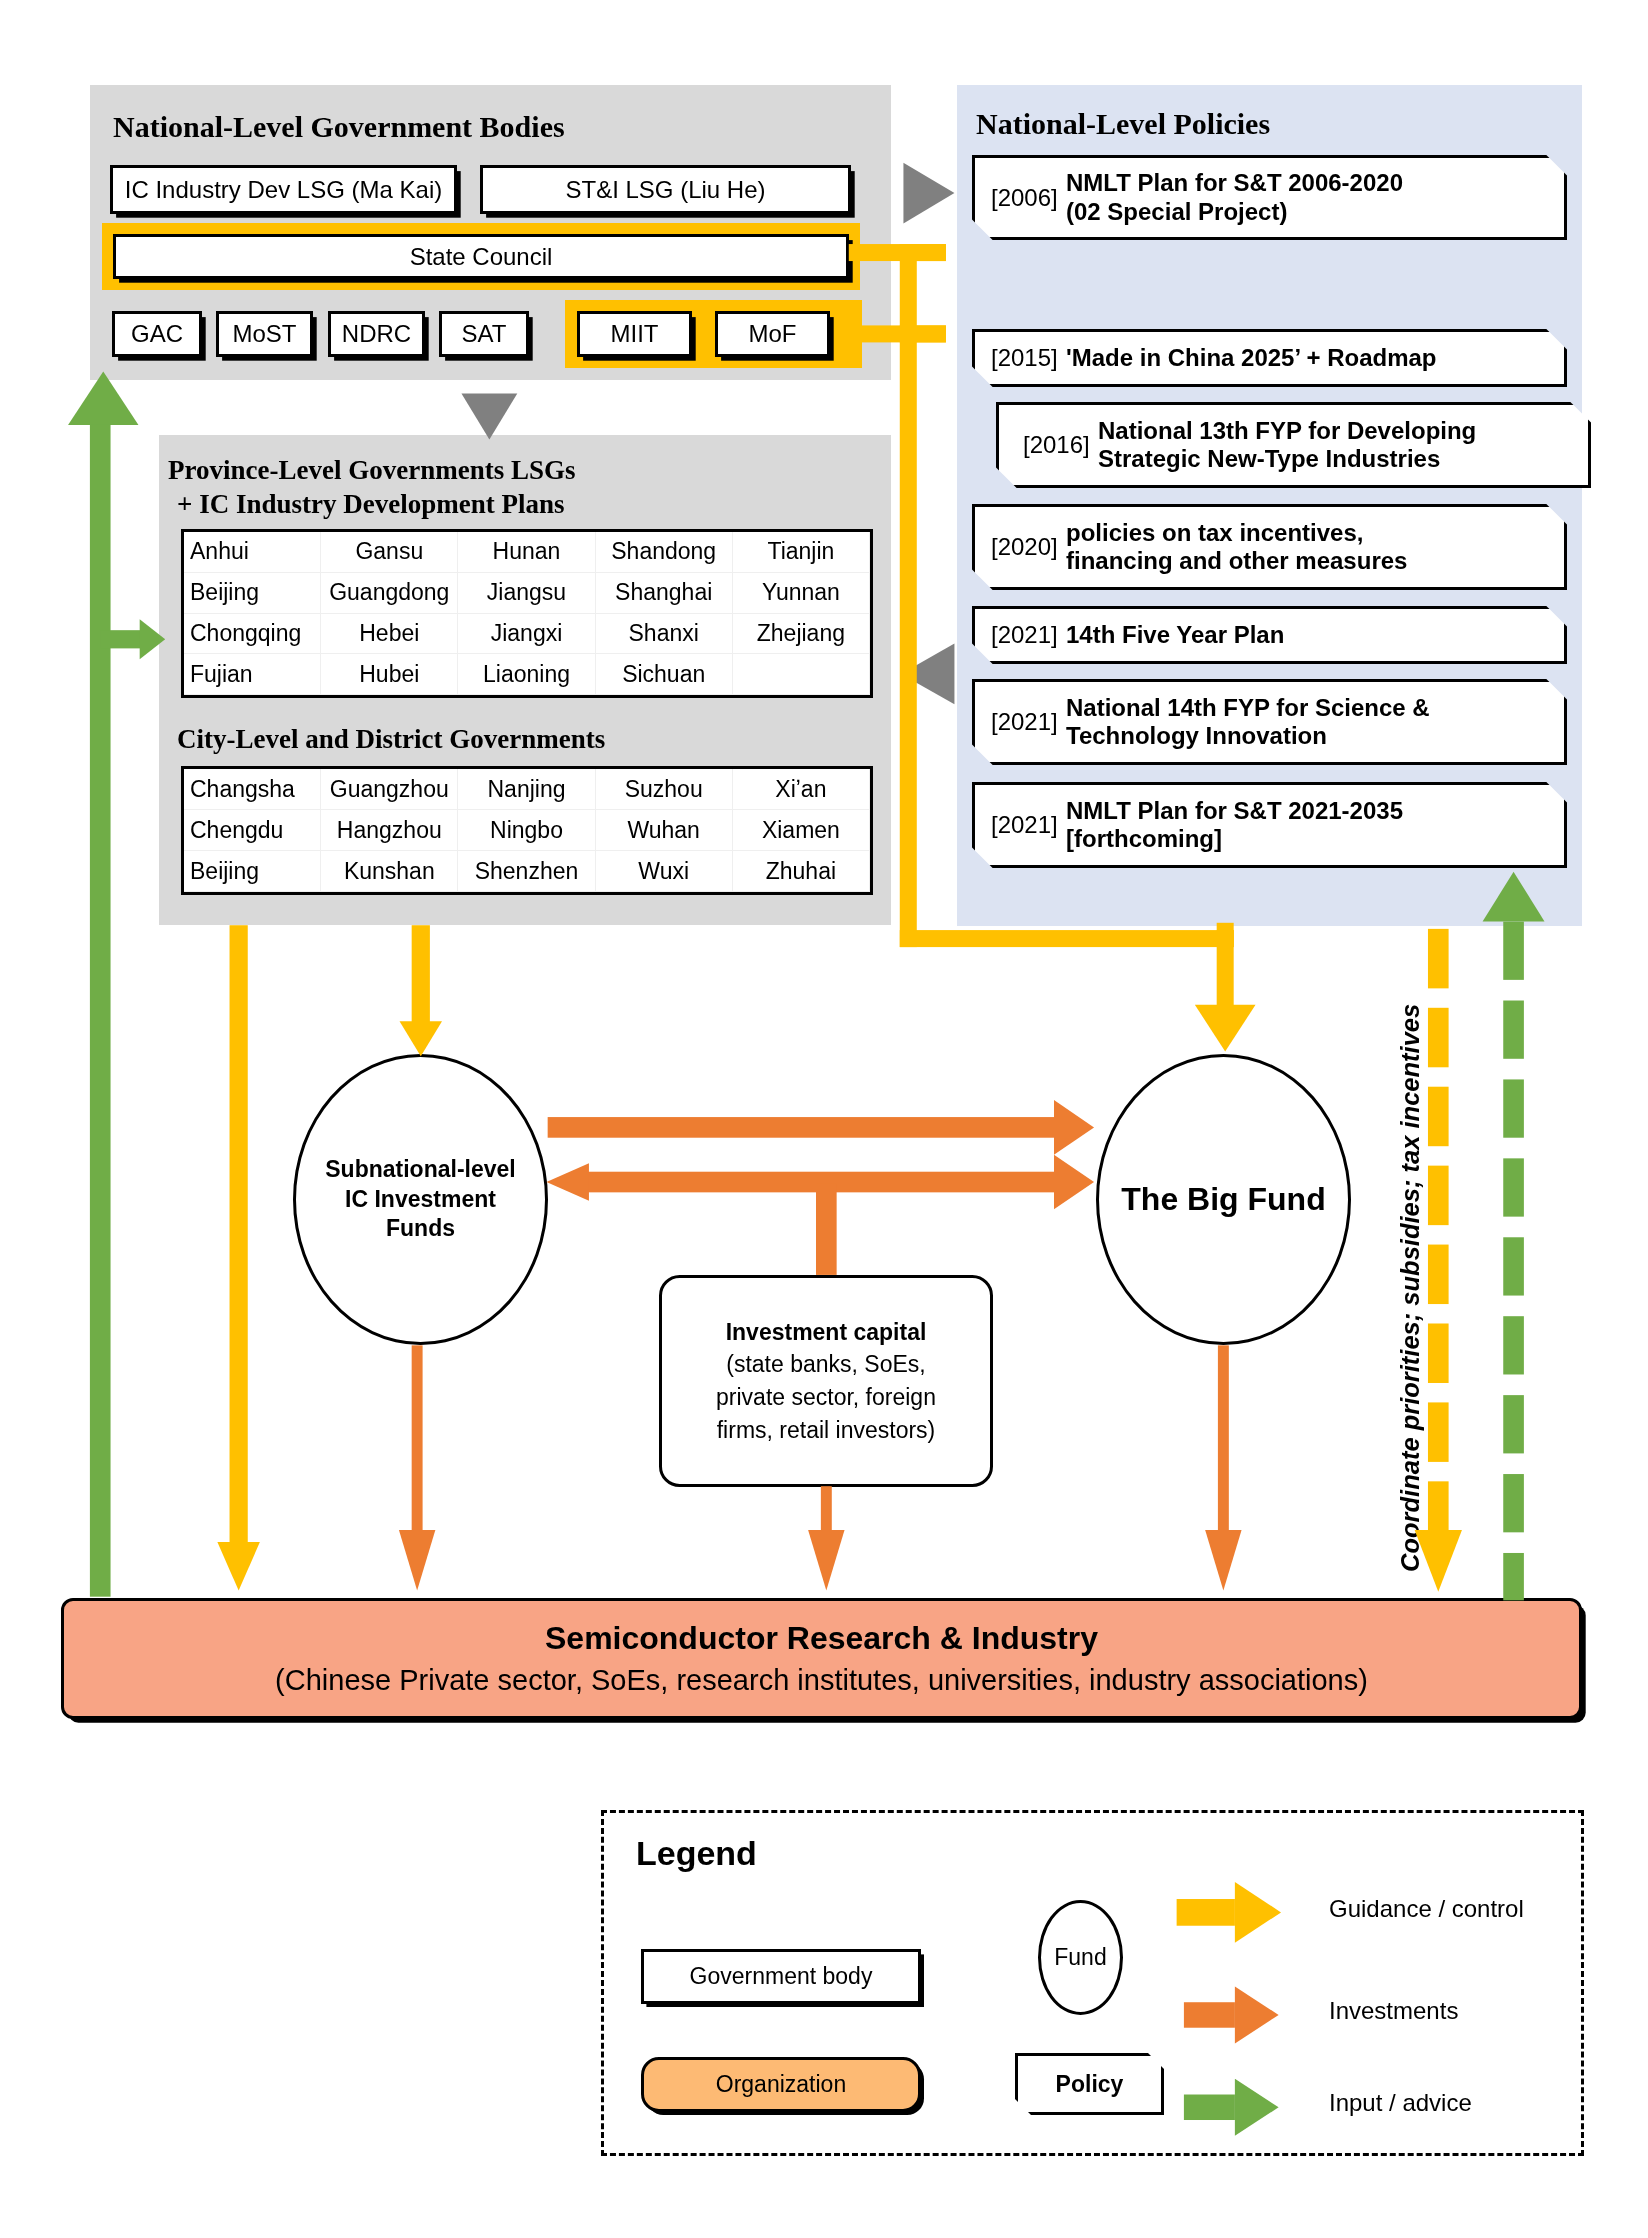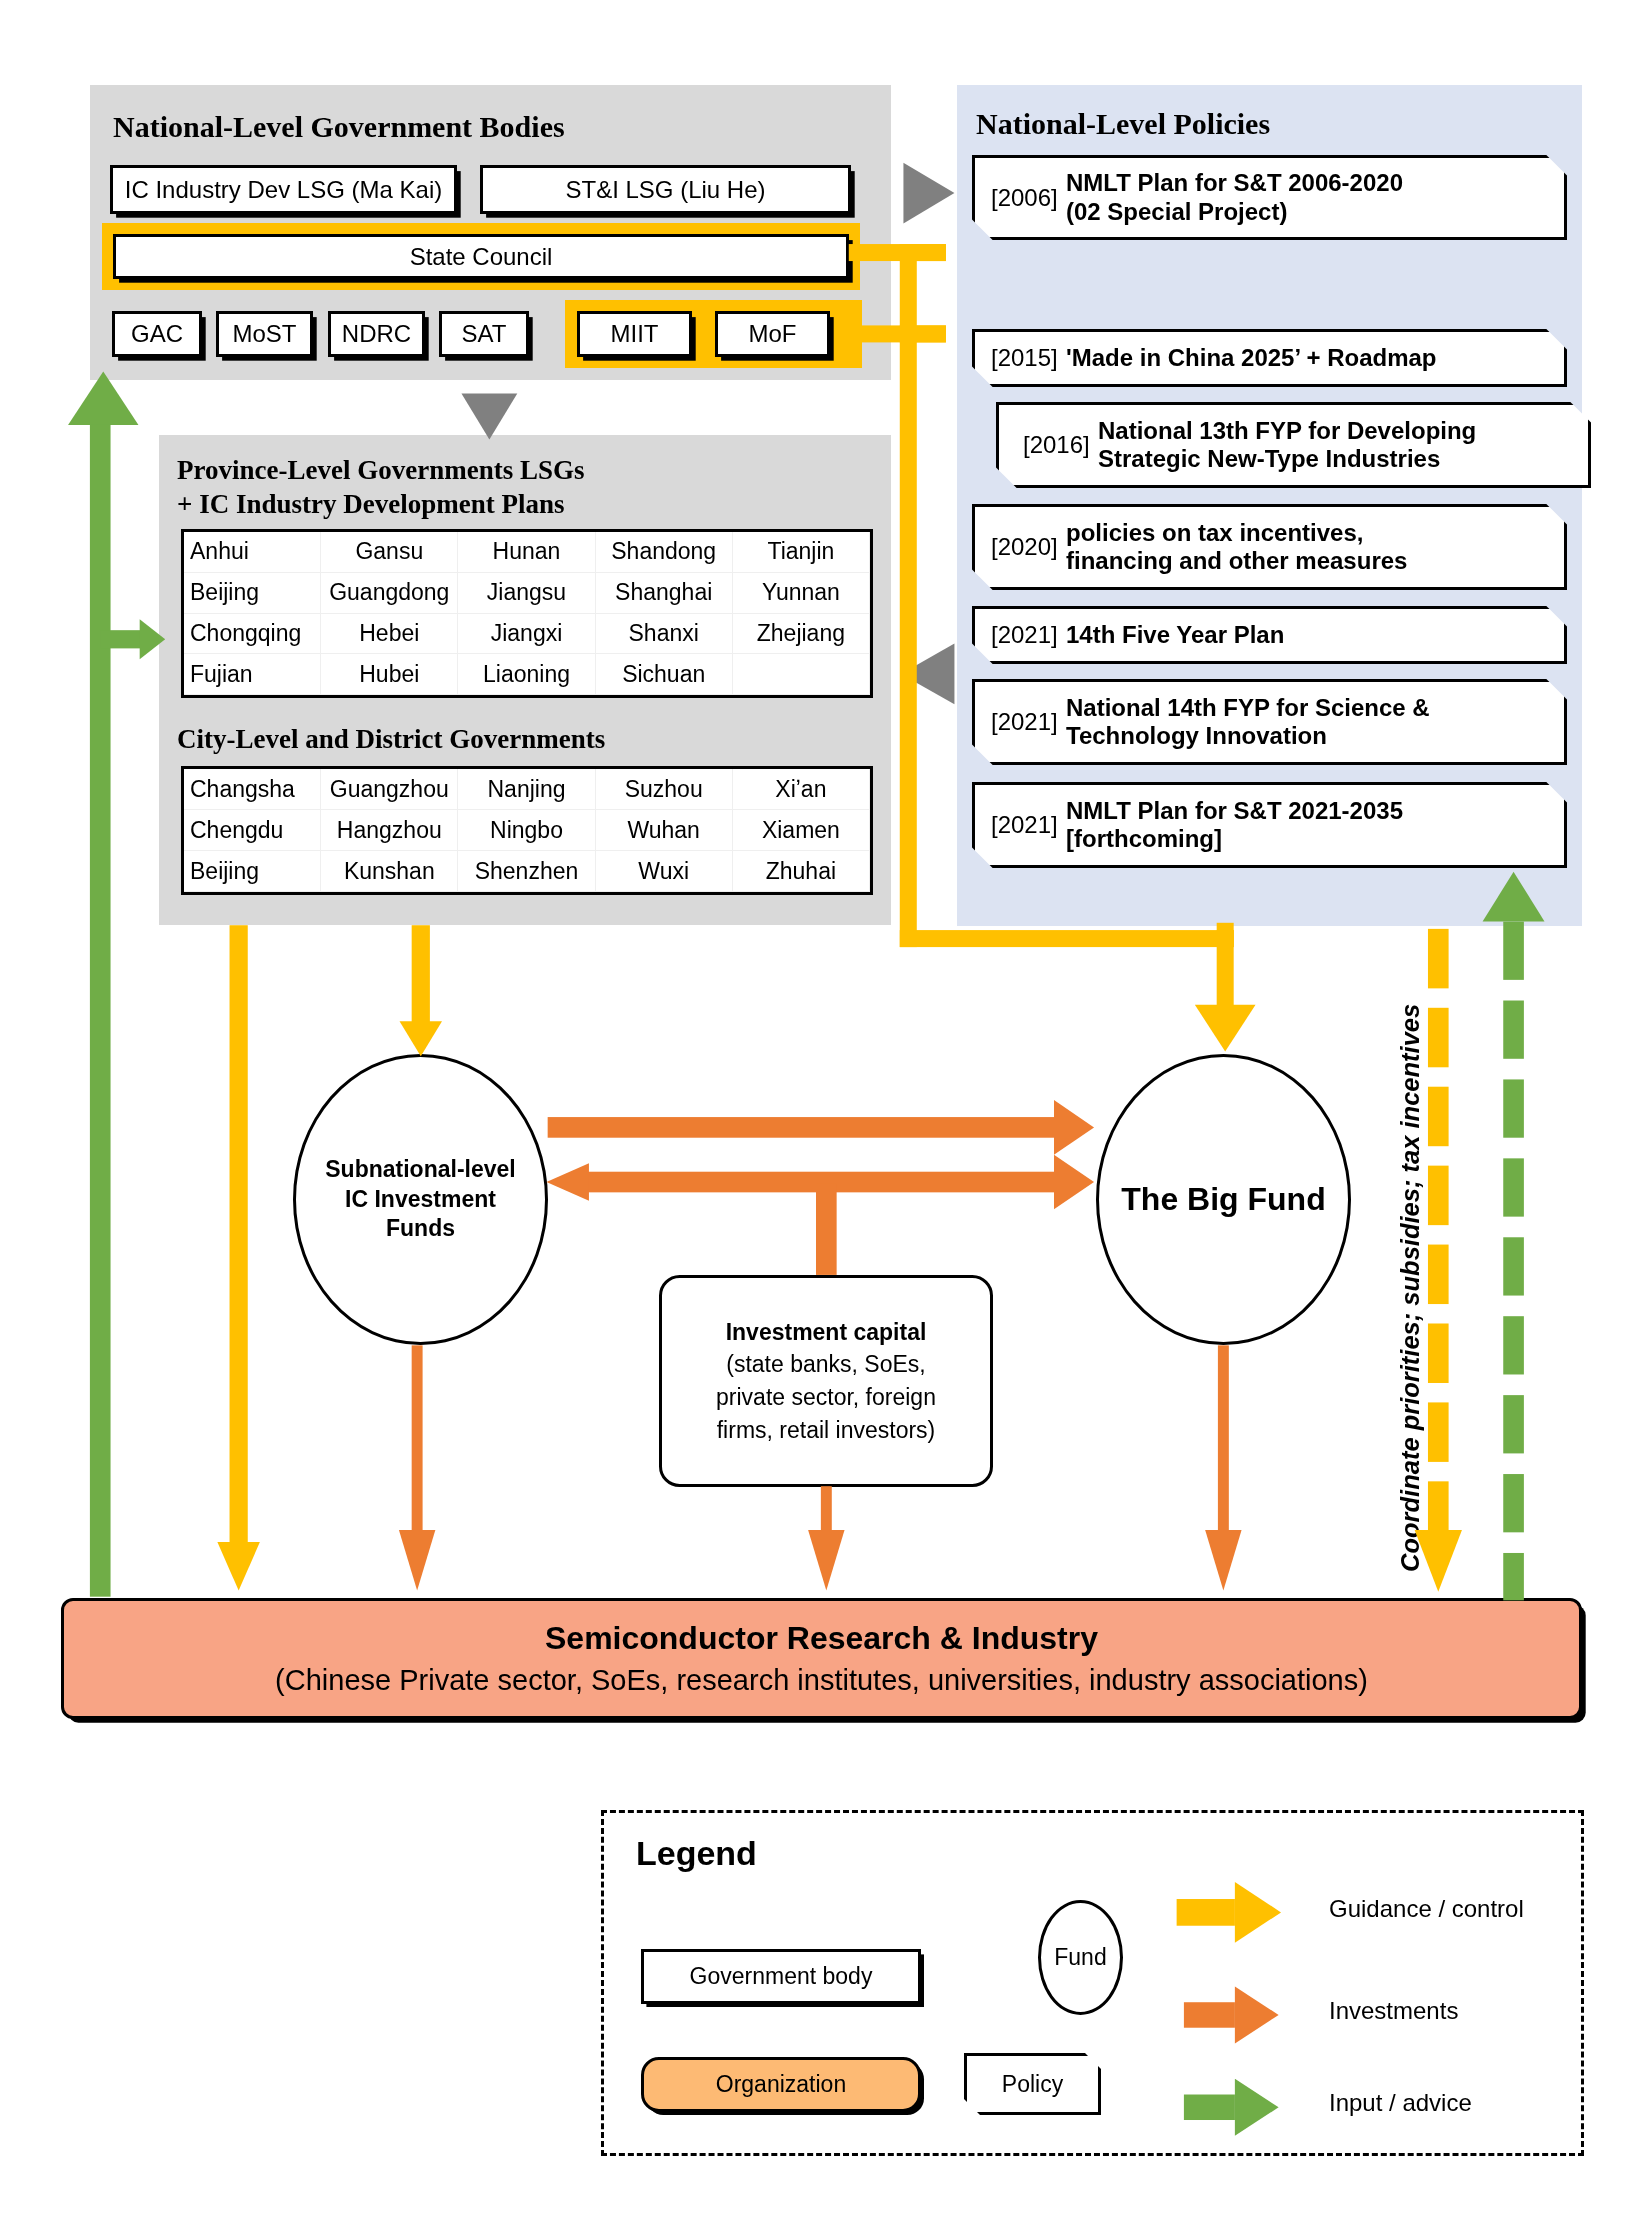--- a/index.html
+++ b/index.html
@@ -149,21 +149,21 @@
   <div class="abs yhl" style="left:565px;top:300px;width:297px;height:68px;"></div>
   <div class="abs govbox shadow" style="left:577px;top:311px;width:115px;height:46px;font-size:24px;">
     <span>MIIT</span>
   </div>
   <div class="abs govbox shadow" style="left:715px;top:311px;width:115px;height:46px;font-size:24px;">
     <span>MoF</span>
   </div>
 
   <div class="abs panel-gray" style="left:159px;top:435px;width:732px;height:490px;"></div>
 
-  <div class="abs panel-title" style="left:177px;top:455px;font-size:27px;">Province-Level Governments  LSGs</div>
+  <div class="abs panel-title" style="left:168px;top:455px;font-size:27px;">Province-Level Governments  LSGs</div>
   <div class="abs panel-title" style="left:177px;top:489px;font-size:27px;">+ IC Industry Development Plans</div>
 
   <div class="abs tablebox" style="left:181px;top:529px;width:692px;height:169px;grid-template-columns:repeat(5,1fr);grid-template-rows:repeat(4,1fr);font-size:23px;">
     <div class="lft">Anhui</div>
     <div>Gansu</div>
     <div>Hunan</div>
     <div>Shandong</div>
     <div>Tianjin</div>
     <div class="lft">Beijing</div>
     <div>Guangdong</div>
@@ -272,21 +272,21 @@
 
   <div class="abs lg-rect" style="left:641px;top:1949px;width:280px;height:55px;font-size:23px;">
     <span>Government body</span>
   </div>
   <div class="abs lg-ell" style="left:1038px;top:1900px;width:85px;height:115px;font-size:23px;">
     <span>Fund</span>
   </div>
   <div class="abs lg-round" style="left:641px;top:2057px;width:280px;height:55px;font-size:23px;">
     <span>Organization</span>
   </div>
-  <div class="abs lg-pol" style="left:964px;top:2053px;width:137px;height:62px;font-size:23px;">
+  <div class="abs lg-pol" style="left:1015px;top:2053px;width:149px;height:62px;font-size:23px;font-weight:bold;">
     <span>Policy</span>
   </div>
 
   <div class="abs lg-label" style="left:1329px;top:1895px;font-size:24px;">Guidance / control</div>
   <div class="abs lg-label" style="left:1329px;top:1997px;font-size:24px;">Investments</div>
   <div class="abs lg-label" style="left:1329px;top:2089px;font-size:24px;">Input / advice</div>
 
   <svg class="ov" viewBox="0 0 2716 3688" xmlns="http://www.w3.org/2000/svg">
 
     <polygon points="1488,268 1572,318 1488,368" fill="#808080"></polygon>

